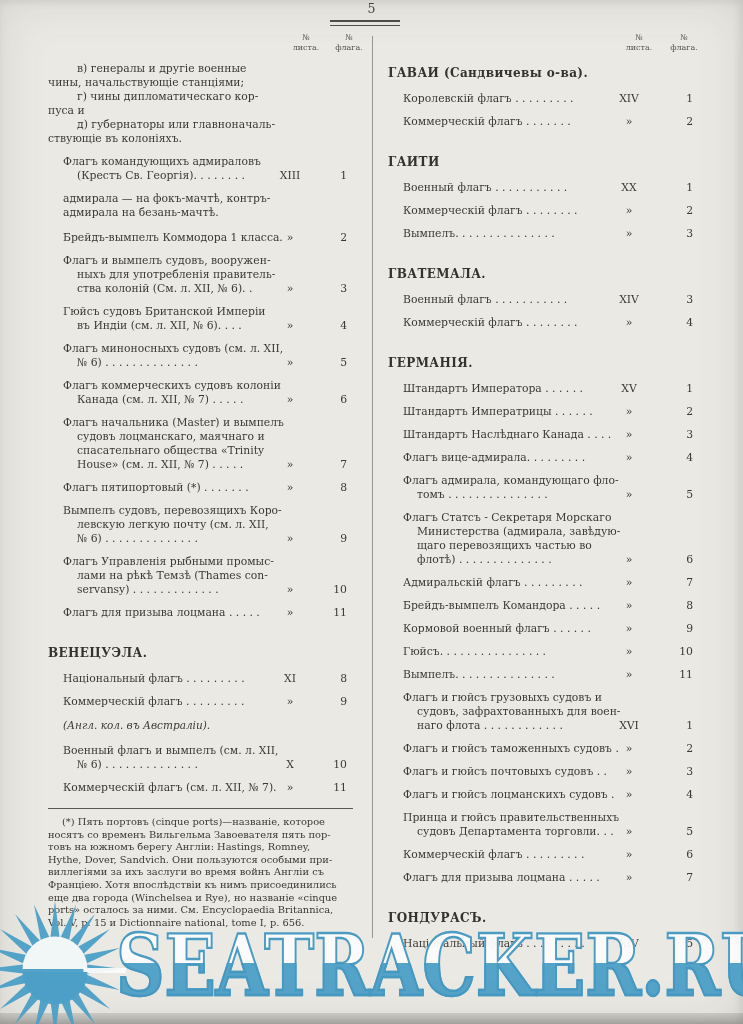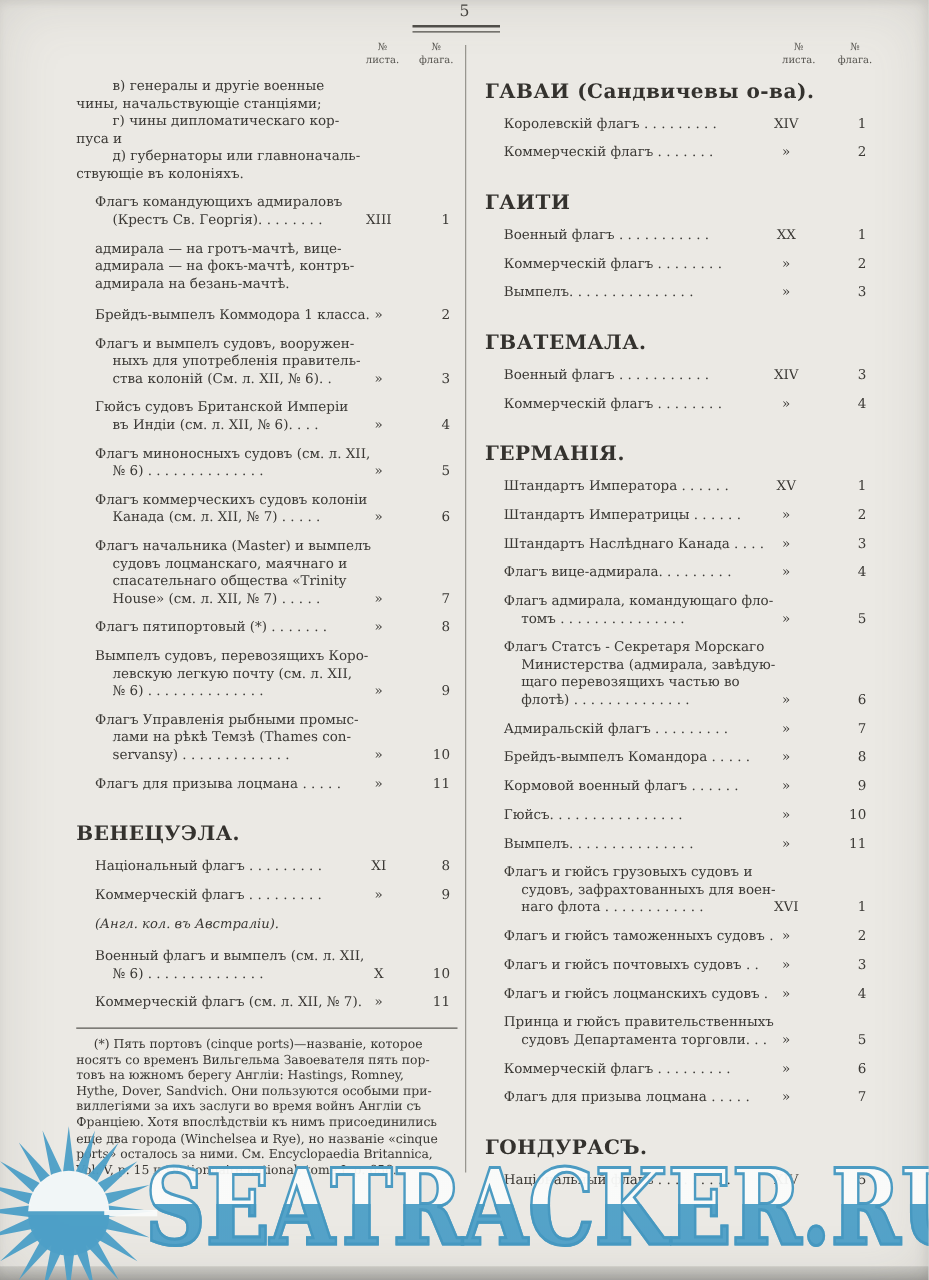--- a/index.html
+++ b/index.html
@@ -10,32 +10,32 @@
         box-shadow:inset 0 0 46px rgba(100,98,92,0.16), inset -4px 0 9px rgba(0,0,0,0.06), inset 0 3px 8px rgba(0,0,0,0.04);}
   .pageno{position:absolute;top:1px;left:0;right:0;text-align:center;font-size:12.5px;color:#45433f;}
   .pageno-rule{position:absolute;top:20px;left:330px;width:70px;height:3px;
         border-top:2px solid #504e49;border-bottom:1px solid #504e49;}
   .divider{position:absolute;left:372px;top:36px;height:902px;width:1px;background:#98968f;}
   .ch{position:absolute;top:33px;width:44px;text-align:center;font-size:8px;line-height:9.5px;color:#55534e;
       display:flex;flex-direction:column;}
   #chL1{left:284px}  #chL2{left:327px}  #chR1{left:617px}  #chR2{left:662px}
 
   .col{position:absolute;top:62px;font-size:10.8px;line-height:14px;}
-  #colL{left:61px;width:305px;}
+  #colL{left:48px;width:305px;}
   #colR{left:388px;width:315px;}
   .row{display:flex;align-items:flex-end;margin-bottom:9px;}
   .txt{flex:1 1 auto;min-width:0;}
   .ln{white-space:nowrap;}
   .i1{padding-left:15px;}
   .i2{padding-left:29px;}
   .sheet{flex:0 0 50px;text-align:center;}
   .flag{flex:0 0 32px;text-align:right;padding-right:6px;}
   #colR .sheet{flex-basis:52px;}
   #colR .flag{flex-basis:38px;padding-right:10px;}
-  .heading{font-weight:bold;font-size:16px;letter-spacing:0.4px;margin:26px 0 12px;color:#34322e;}
+  .heading{font-weight:bold;font-size:12px;letter-spacing:0.4px;margin:26px 0 12px;color:#34322e;}
   .col .heading:first-child{margin-top:4px;}
   .subheading{font-style:italic;font-size:10.5px;padding-left:15px;margin:1px 0 12px;}
   .row.note{margin-bottom:11px;}
   .footnote{margin-top:13px;font-size:9.9px;line-height:12.6px;}
   .footnote .rule{border-top:1px solid #5a5853;width:100%;margin-bottom:7px;}
   .fn-ln{white-space:nowrap;}
   .fn-first{padding-left:14px;}
 
   .watermark{position:absolute;inset:0;pointer-events:none;z-index:5;}
   .wm-sun{position:absolute;left:-16px;top:898px;width:142px;height:142px;}
@@ -90,21 +90,20 @@
       <div class="row entry">
         <div class="txt">
           <div class="ln i1">Флагъ  командующихъ  адмираловъ</div>
           <div class="ln i2">(Крестъ Св. Георгія). . . . . . . .</div>
         </div>
         <div class="sheet">XIII</div>
         <div class="flag">1</div>
       </div>
       <div class="row note">
         <div class="txt">
-          <div class="ln i1">адмирала — на гротъ-мачтѣ, вице-</div>
           <div class="ln i1">адмирала — на фокъ-мачтѣ, контръ-</div>
           <div class="ln i1">адмирала на безань-мачтѣ.</div>
         </div>
       </div>
       <div class="row entry">
         <div class="txt">
           <div class="ln i1">Брейдъ-вымпелъ Коммодора 1 класса.</div>
         </div>
         <div class="sheet">»</div>
         <div class="flag">2</div>

